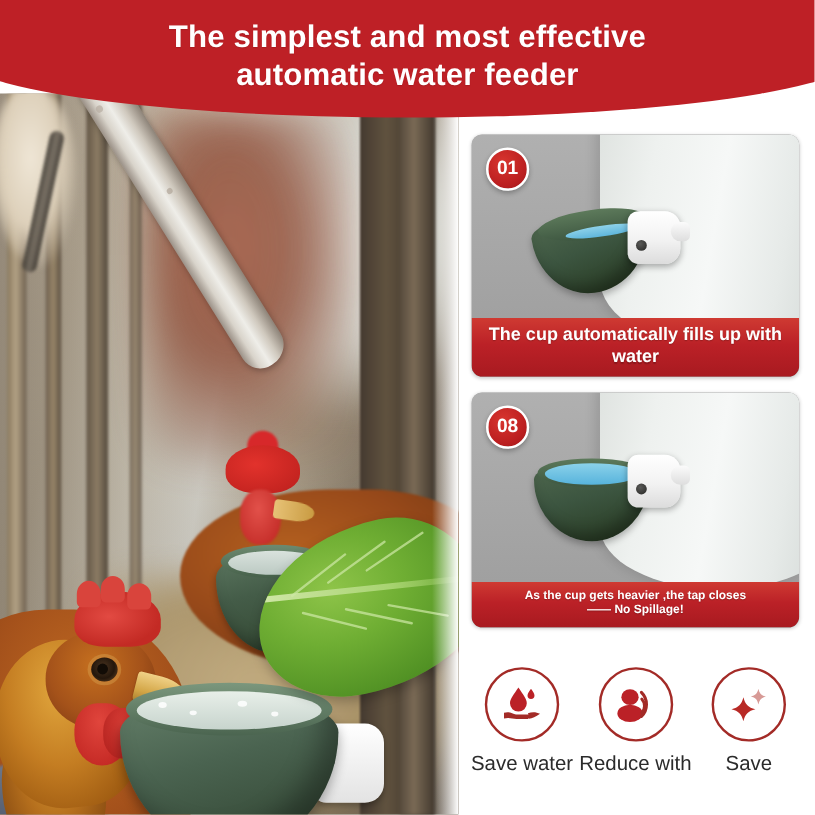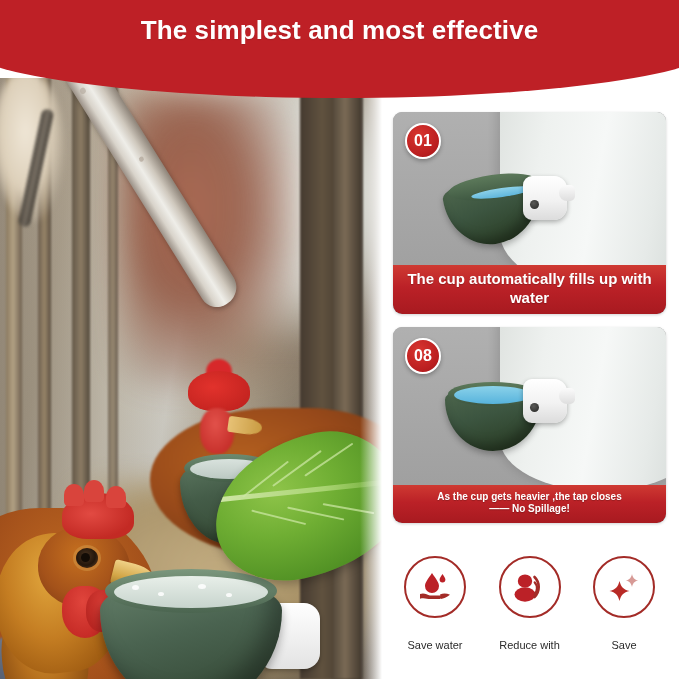--- a/index.html
+++ b/index.html
@@ -181,32 +181,33 @@
       color:#fff;font-size:15px;font-weight:bold;text-align:center;line-height:1.22;
       border-radius:0 0 9px 9px;text-shadow:0 1px 1px rgba(0,0,0,.22);}
   .caption.two{font-size:10px;padding:6px 6px 8px;}
 
   
   .features{position:absolute;left:393px;top:556px;width:273px;height:100px;display:flex;
       justify-content:space-between;align-items:flex-start;}
   .feat{width:84px;display:flex;flex-direction:column;align-items:center;}
   .feat .ring{width:62px;height:62px;border-radius:50%;border:2px solid #a32b27;box-sizing:border-box;
       display:flex;align-items:center;justify-content:center;background:#fff;}
-  .feat .lbl{margin-top:21px;font-size:11px;color:#2b2b2b;white-space:nowrap;}
+  .feat .lbl{margin-top:9px;font-size:17px;color:#2b2b2b;white-space:nowrap;}
 </style>
 </head>
 <body>
 
 <div id="root">
 
   <div class="banner">
     <div class="banner-fill"></div>
   </div>
   <div class="banner-text">
     <span>The simplest and most effective</span>
+    <span class="l2">automatic water feeder</span>
   </div>
 
   <div class="photo">
     <div class="ph-bg"></div>
     <div class="blur-light"></div>
     <div class="blur-wall"></div>
     <div class="blur-straw2"></div>
 
     <div class="slat s1b"></div>
     <div class="slat s2"></div>

